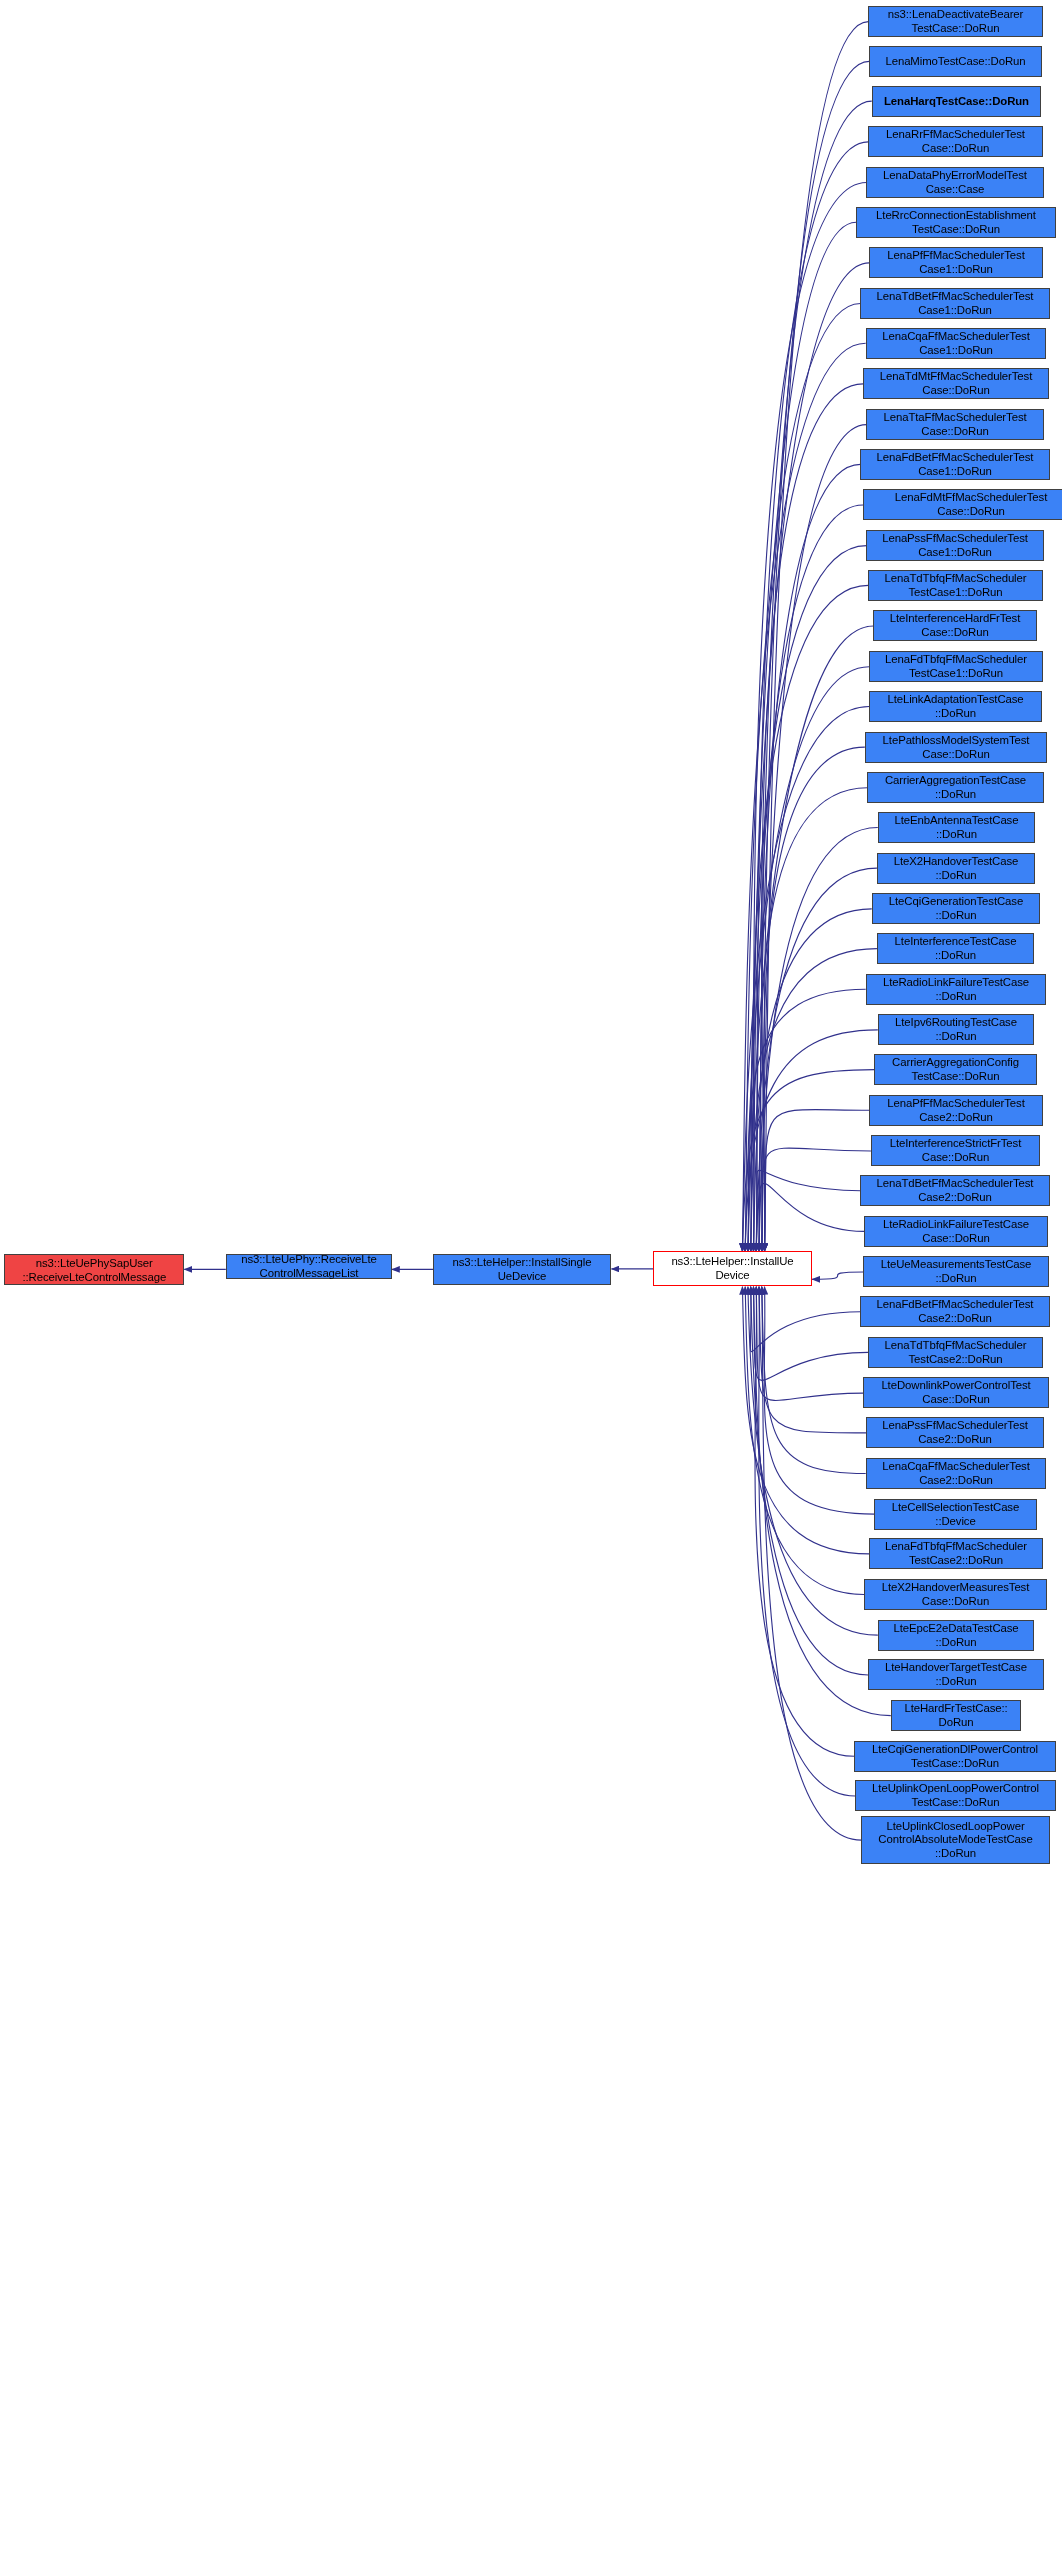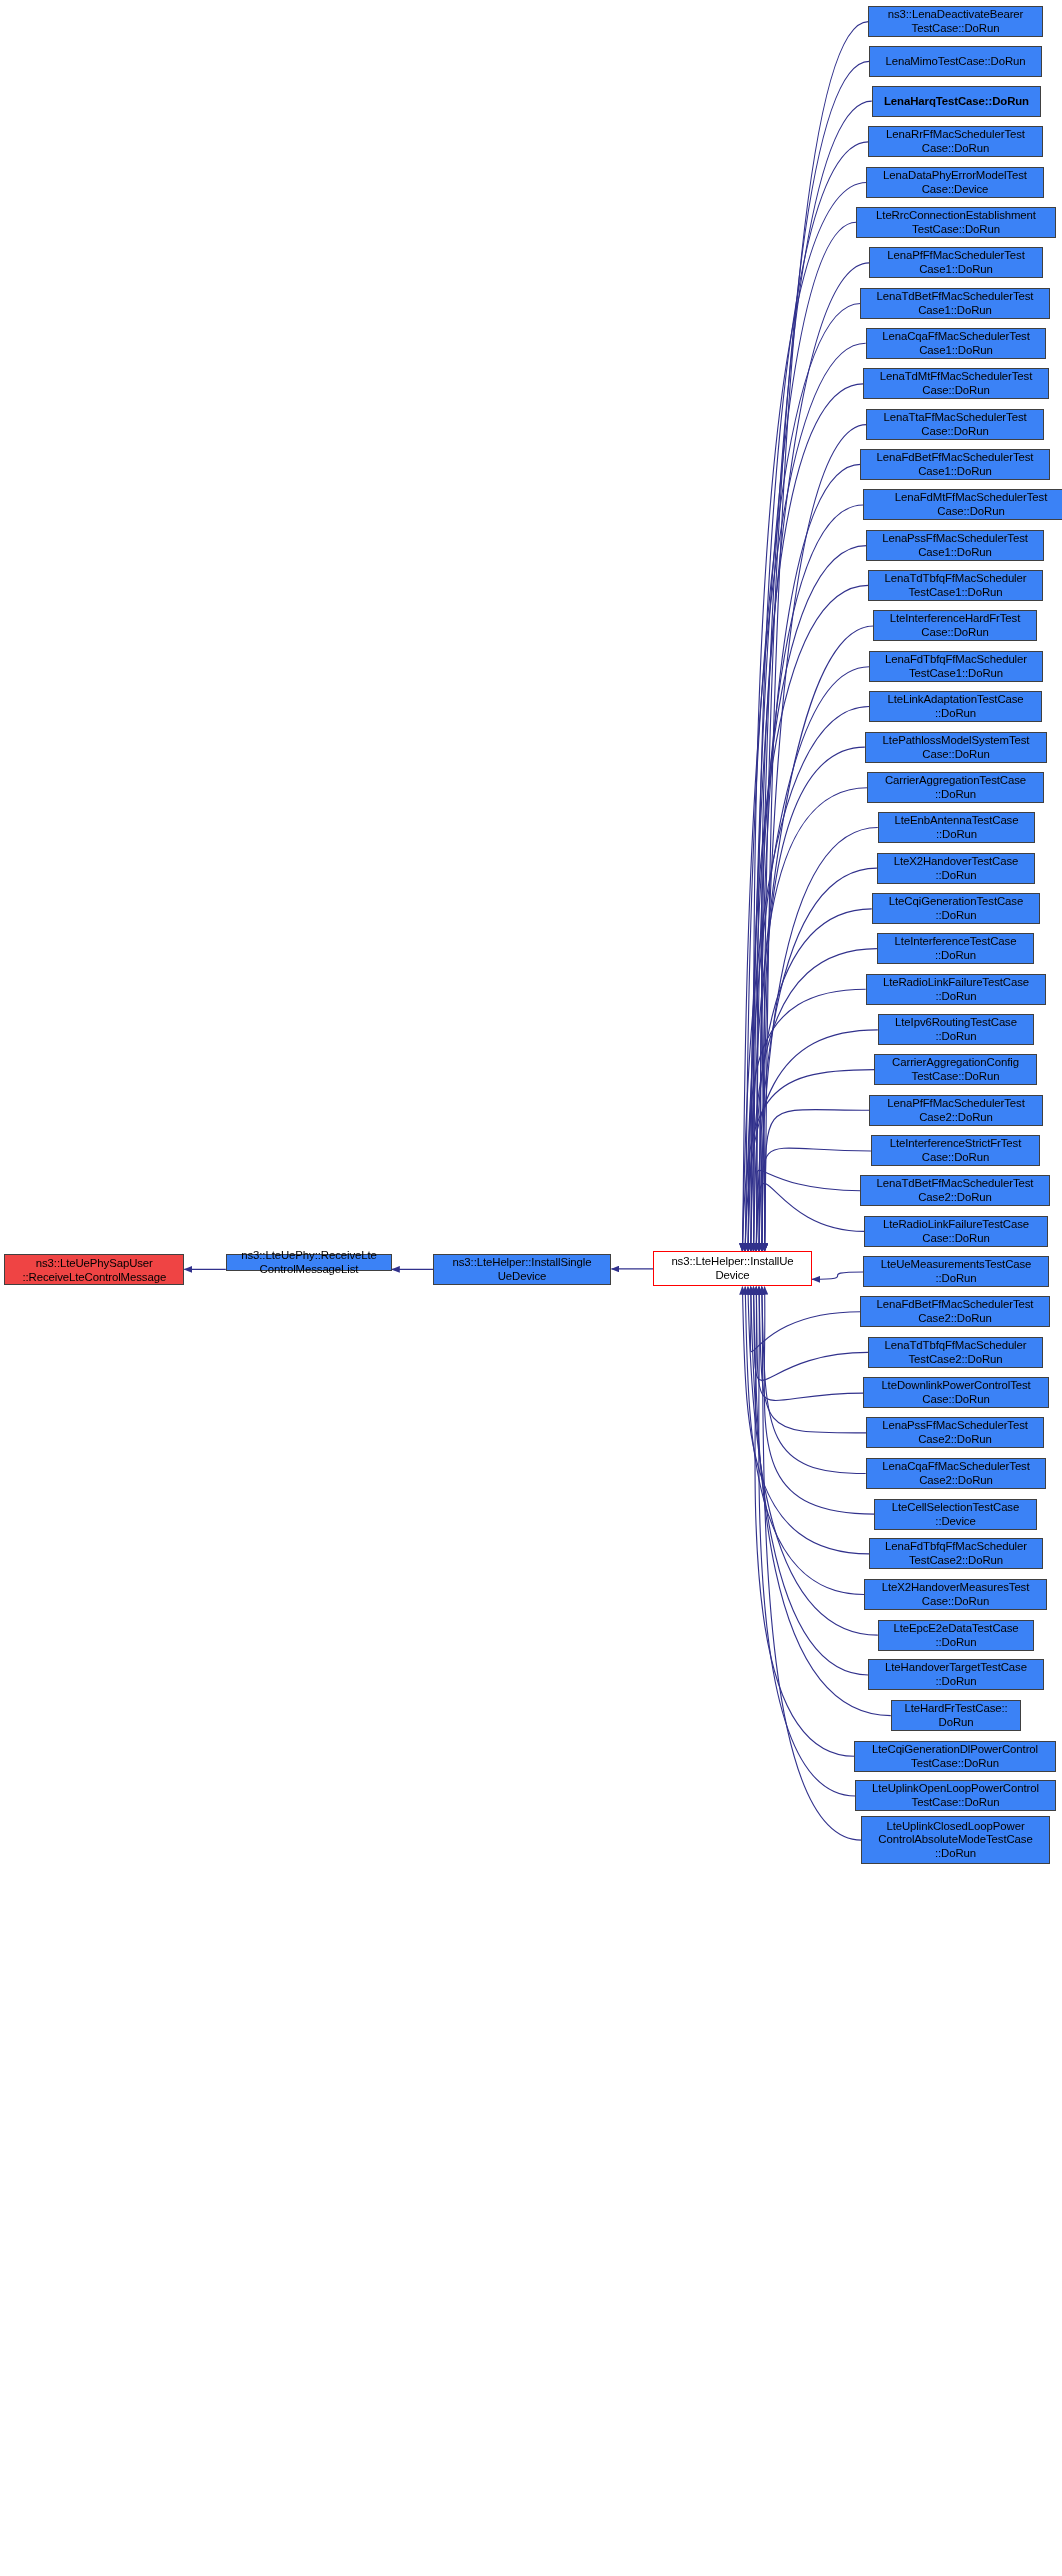--- a/index.html
+++ b/index.html
@@ -113,34 +113,34 @@
         <path d="M1004,1937 C884,1937 872,1668 868,1488" stroke="#31318c" stroke-width="1.3" fill="none" marker-end="url(#arrow)"></path>
         <path d="M1030,1984 C874,1984 875.2,1662 871.2,1488" stroke="#31318c" stroke-width="1.3" fill="none" marker-end="url(#arrow)"></path>
         <path d="M988,2031 C841,2031 878.4,1656 874.4,1488" stroke="#31318c" stroke-width="1.3" fill="none" marker-end="url(#arrow)"></path>
         <path d="M989,2077 C851,2077 881.6,1650 877.6,1488" stroke="#31318c" stroke-width="1.3" fill="none" marker-end="url(#arrow)"></path>
         <path d="M996,2128 C867,2128 884.8,1644 880.8,1488" stroke="#31318c" stroke-width="1.3" fill="none" marker-end="url(#arrow)"></path>
       </g>
   </svg>
   <div id="node-layer">
       <div class="node root" style="left: 4.3px; top: 1254px; width: 180px; height: 31px;"><span>ns3::LteUePhySapUser
 ::ReceiveLteControlMessage</span></div>
-      <div class="node" style="left: 226px; top: 1254px; width: 166px; height: 17px;"><span>ns3::LteUePhy::ReceiveLte
+      <div class="node" style="left: 226px; top: 1254px; width: 166px; height: 25px;"><span>ns3::LteUePhy::ReceiveLte
 ControlMessageList</span></div>
       <div class="node" style="left: 433px; top: 1254px; width: 178px; height: 31px;"><span>ns3::LteHelper::InstallSingle
 UeDevice</span></div>
       <div class="node focus" style="left: 653px; top: 1251px; width: 159px; height: 35px;"><span>ns3::LteHelper::InstallUe
 Device</span></div>
       <div class="node" style="left: 868px; top: 6px; width: 175px; height: 31px;"><span>ns3::LenaDeactivateBearer
 TestCase::DoRun</span></div>
       <div class="node" style="left: 869px; top: 46px; width: 173px; height: 31px;"><span>LenaMimoTestCase::DoRun</span></div>
       <div class="node" style="left: 872px; top: 86px; width: 169px; height: 31px; font-weight: bold;"><span>LenaHarqTestCase::DoRun</span></div>
       <div class="node" style="left: 868px; top: 126px; width: 175px; height: 31px;"><span>LenaRrFfMacSchedulerTest
 Case::DoRun</span></div>
       <div class="node" style="left: 866px; top: 167px; width: 178px; height: 31px;"><span>LenaDataPhyErrorModelTest
-Case::Device</span></div>
+Case::Case</span></div>
       <div class="node" style="left: 856px; top: 207px; width: 200px; height: 31px;"><span>LteRrcConnectionEstablishment
 TestCase::DoRun</span></div>
       <div class="node" style="left: 869px; top: 247px; width: 174px; height: 31px;"><span>LenaPfFfMacSchedulerTest
 Case1::DoRun</span></div>
       <div class="node" style="left: 860px; top: 288px; width: 190px; height: 31px;"><span>LenaTdBetFfMacSchedulerTest
 Case1::DoRun</span></div>
       <div class="node" style="left: 866px; top: 328px; width: 180px; height: 31px;"><span>LenaCqaFfMacSchedulerTest
 Case1::DoRun</span></div>
       <div class="node" style="left: 863px; top: 368px; width: 186px; height: 31px;"><span>LenaTdMtFfMacSchedulerTest
 Case::DoRun</span></div>

